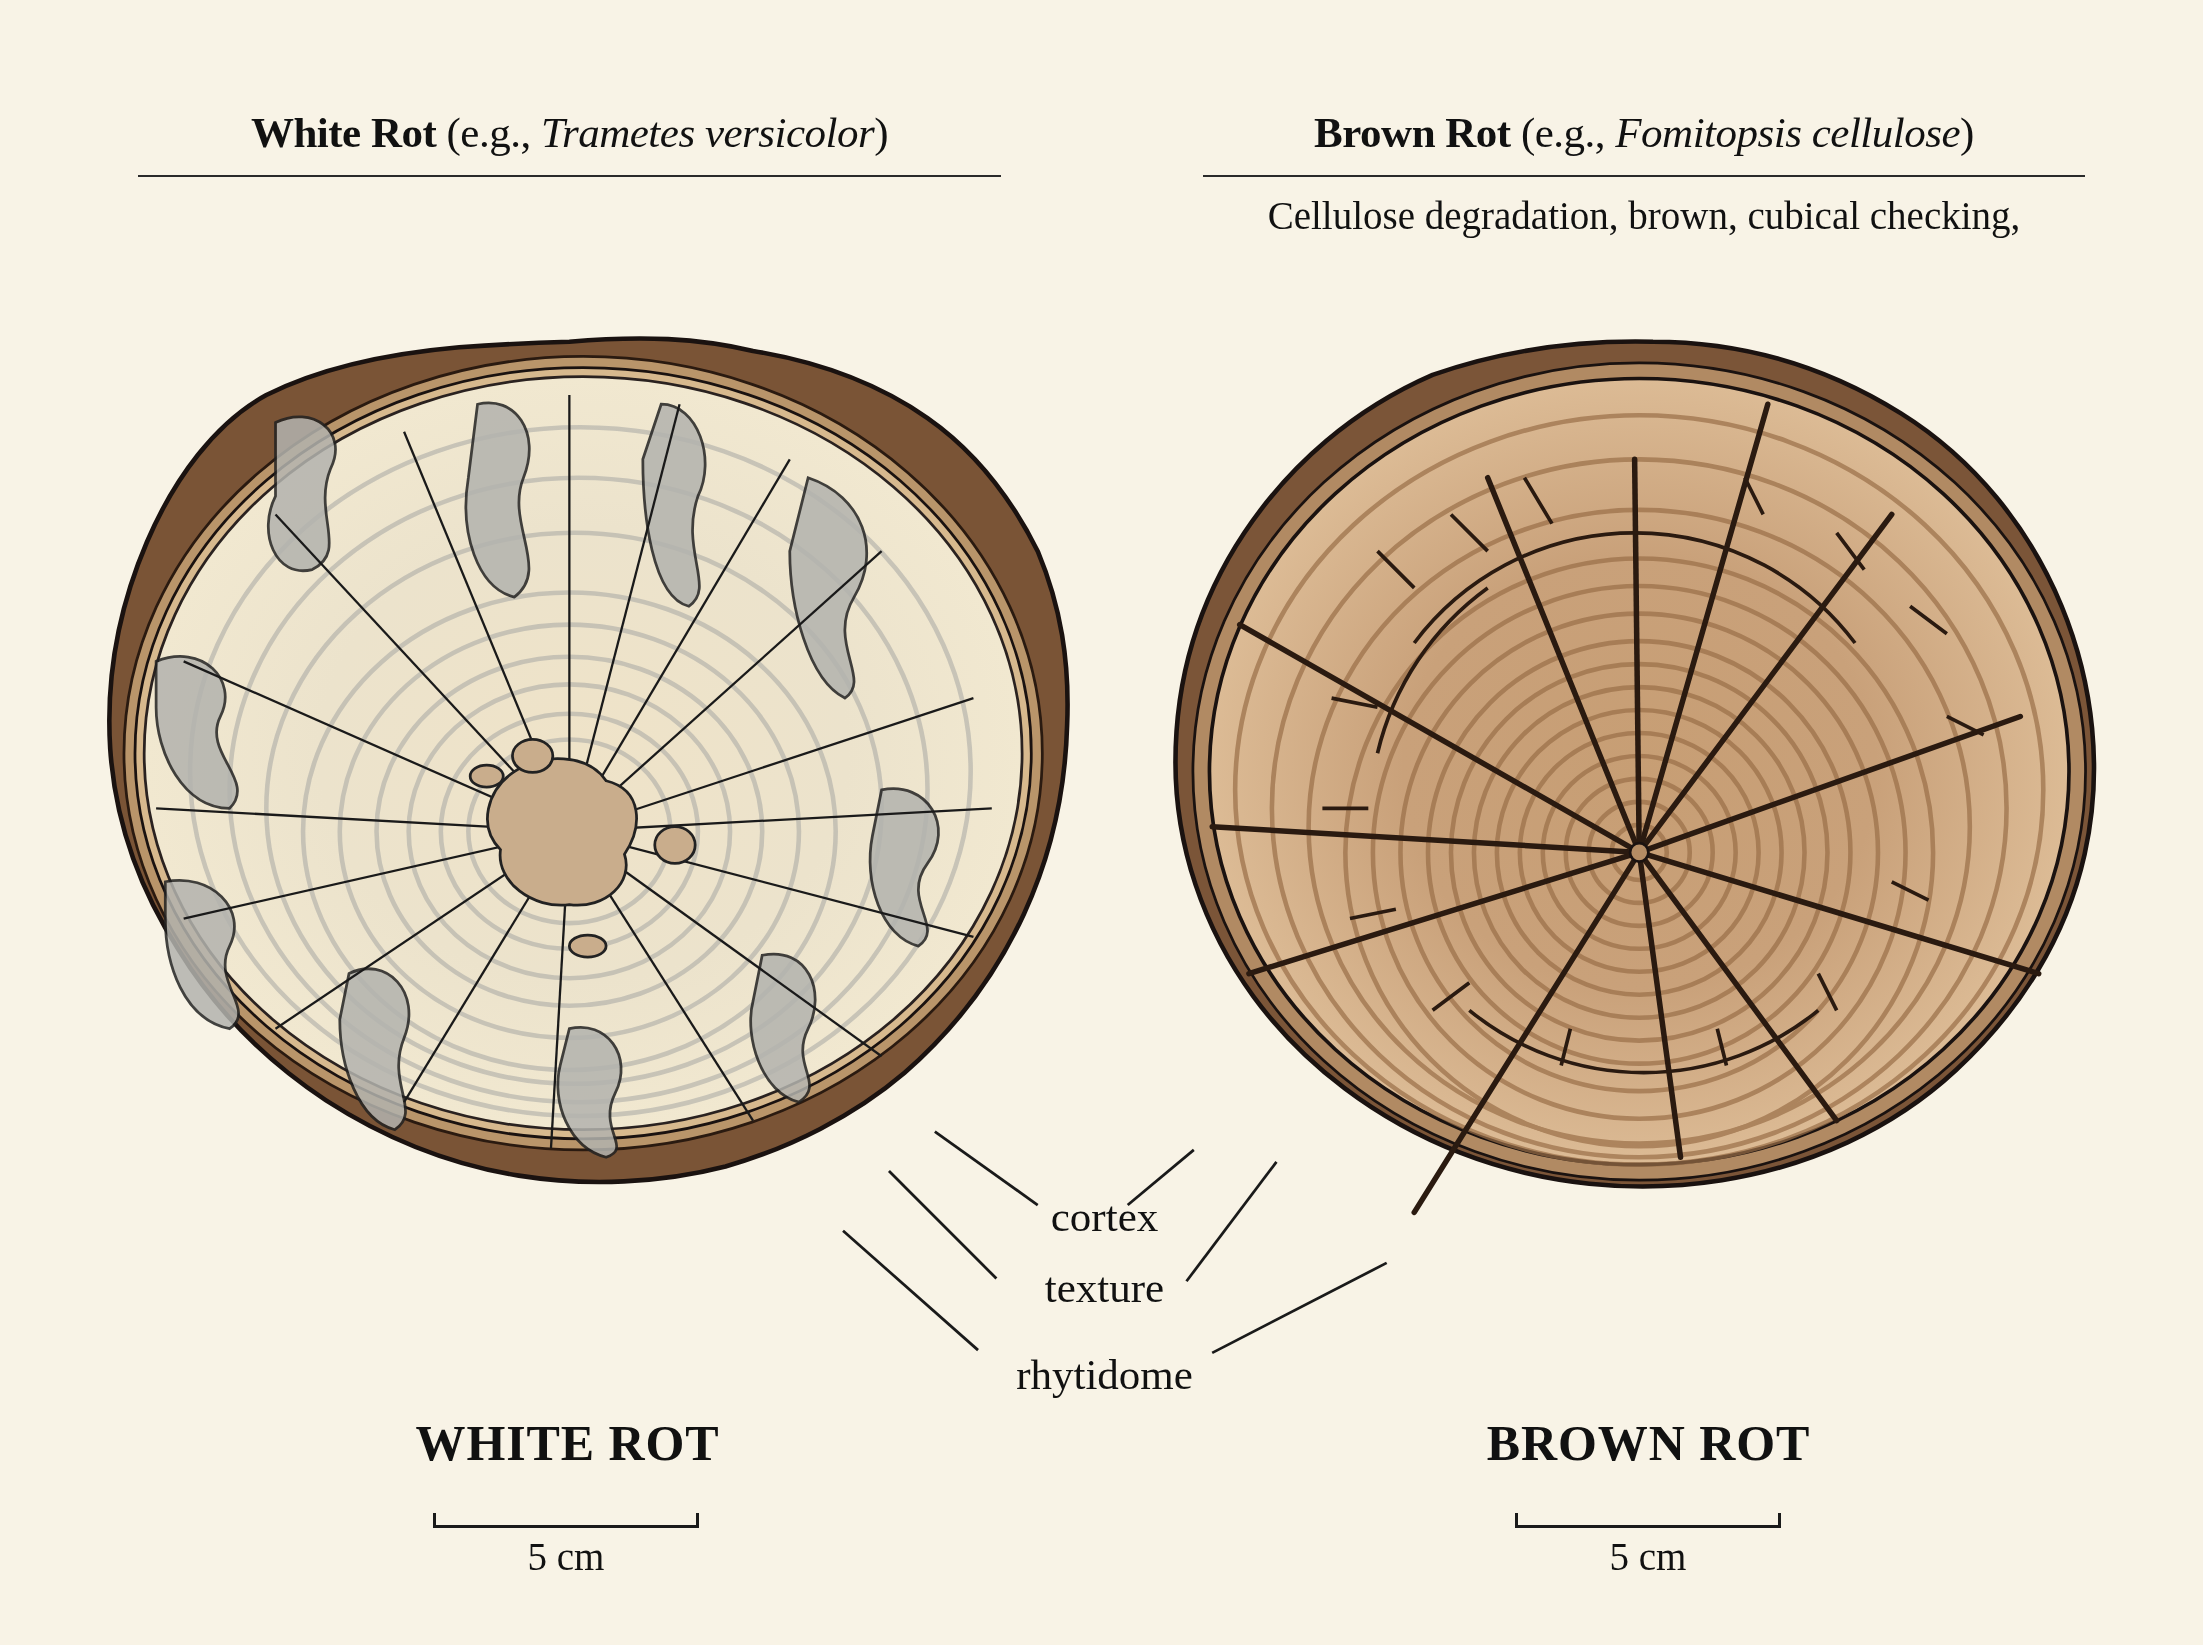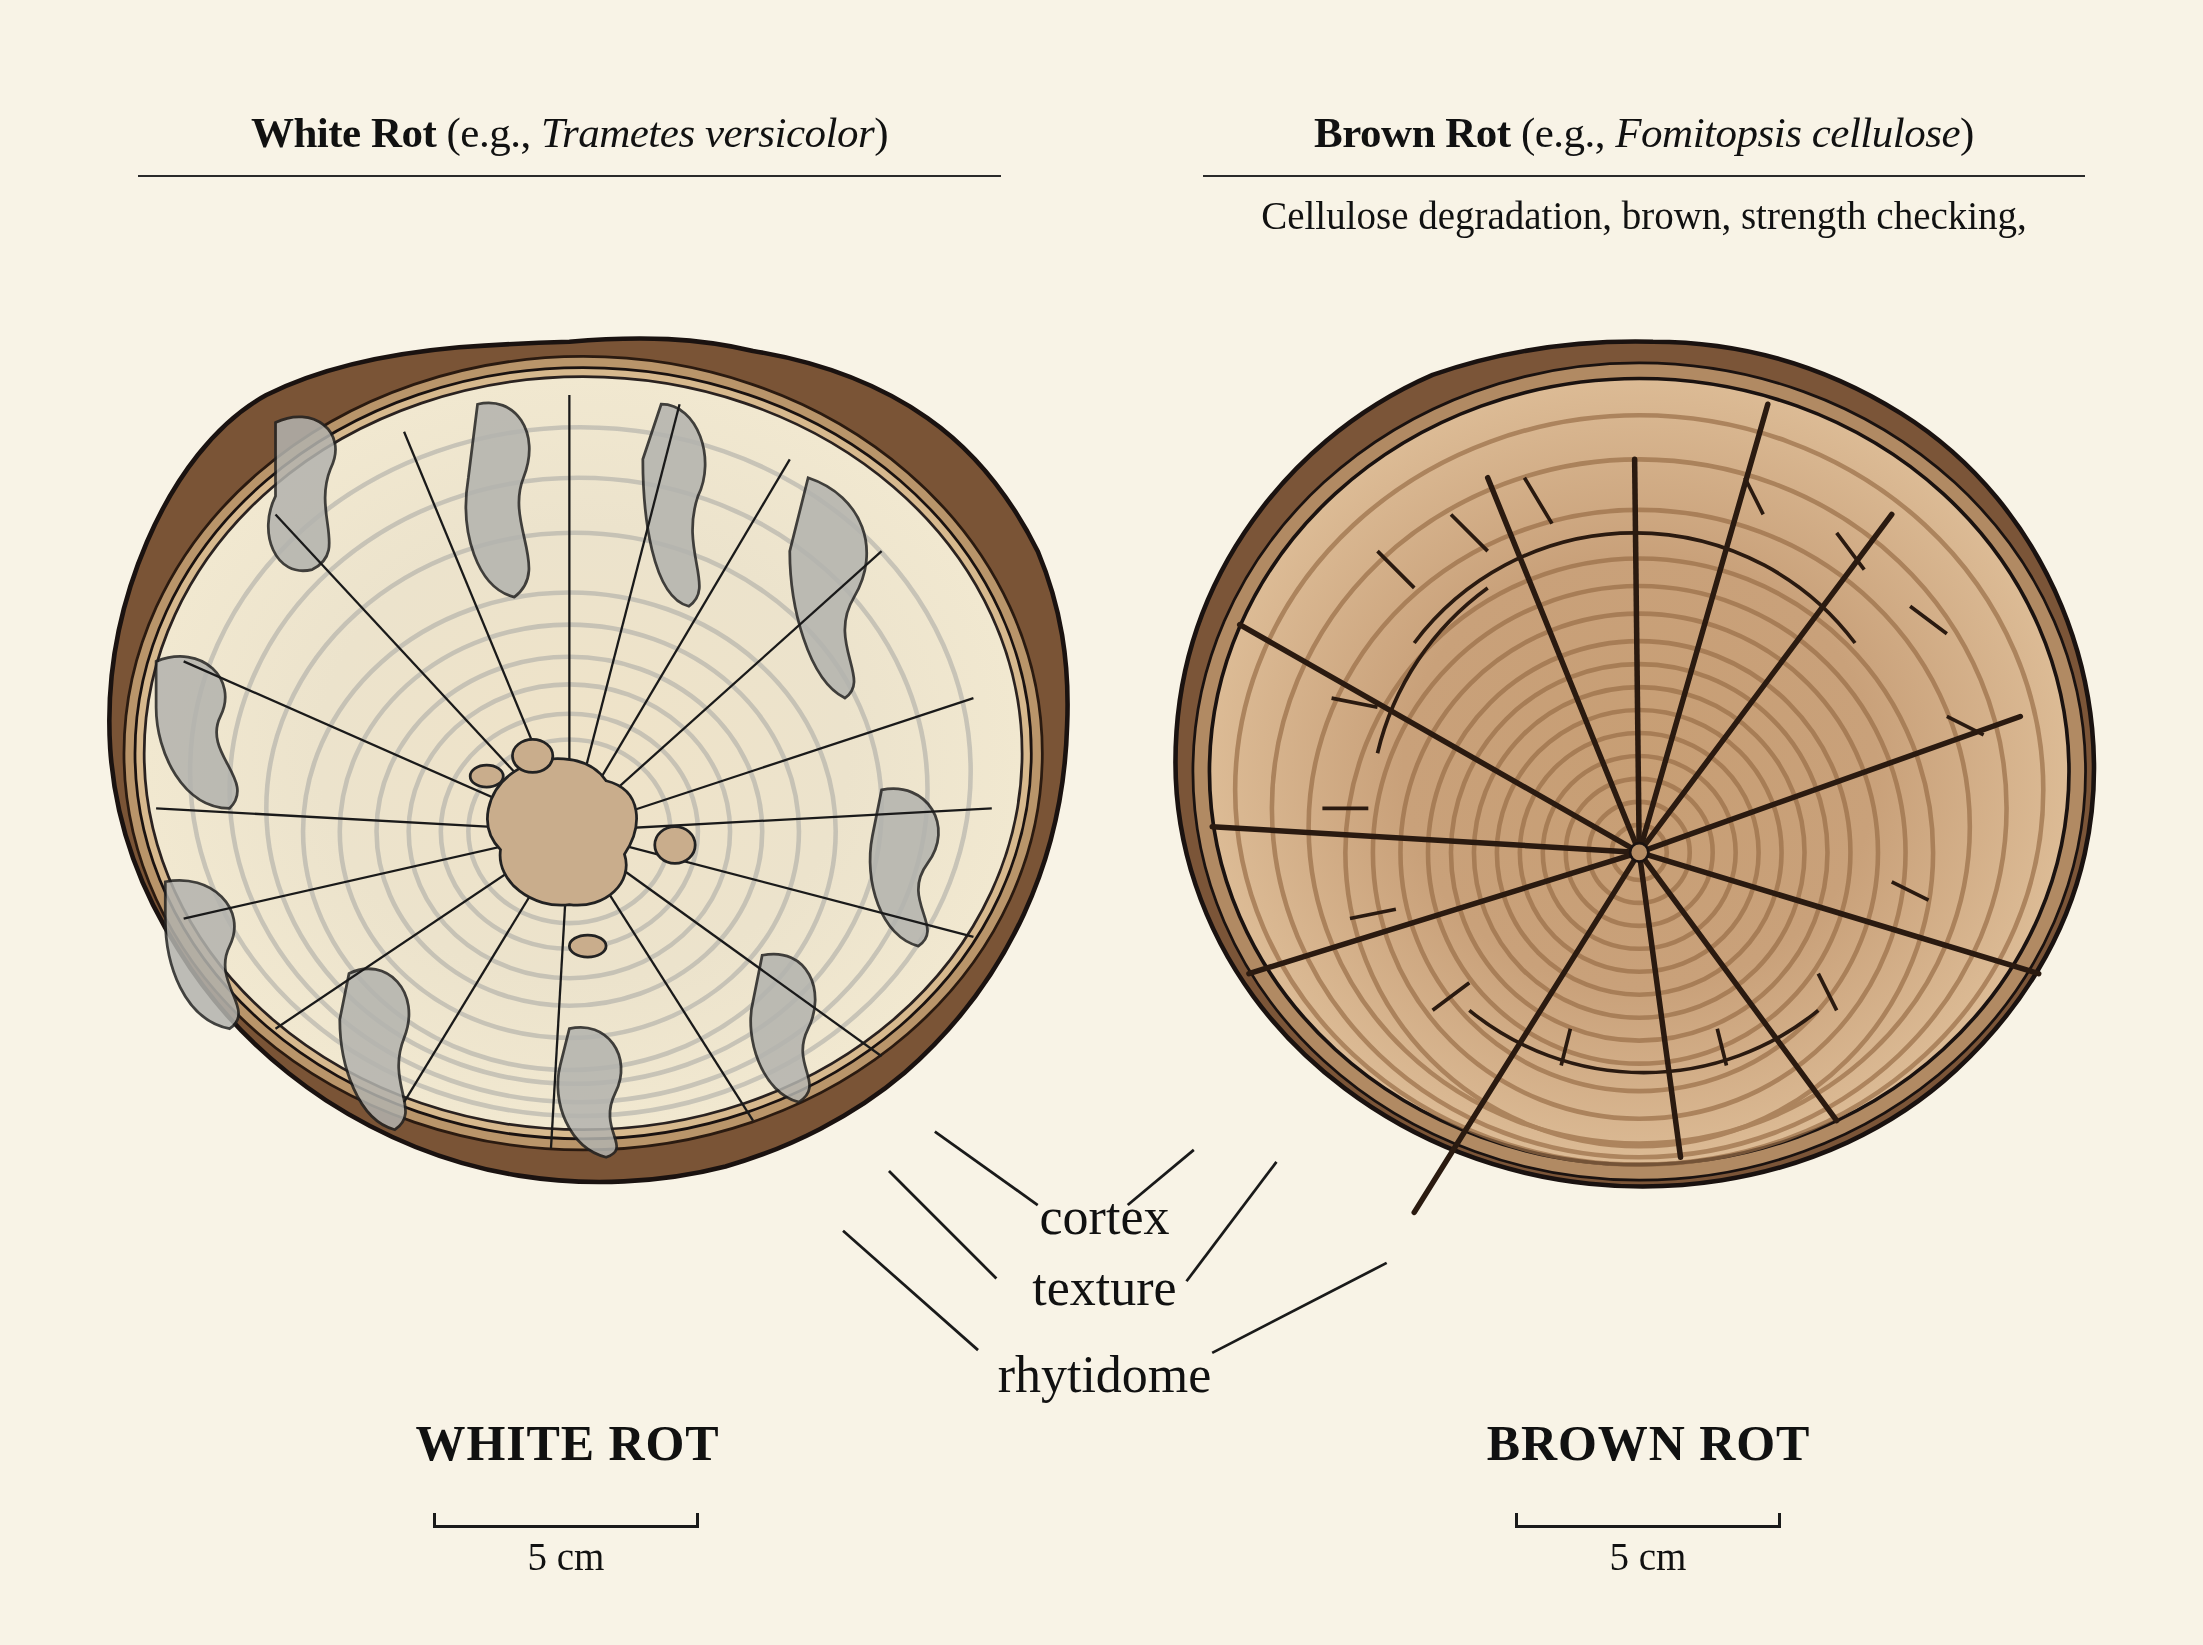--- a/index.html
+++ b/index.html
@@ -12,38 +12,38 @@
   }
   .panel-head { position:absolute; top:96px; text-align:center; }
   .panel-head.left { left:138px; width:863px; }
   .panel-head.right { left:1203px; width:882px; }
   .title { font-size:43px; line-height:73px; white-space:nowrap; letter-spacing:-0.5px; }
   .title b { font-weight:bold; }
   .title i { font-style:italic; }
   .rule { height:2.8px; background:#2a2a2a; margin:5.5px 0 13px 0; }
   .subtitle { font-size:39px; line-height:51px; }
   svg.diagram { position:absolute; left:0; top:0; }
-  .leader-label { position:absolute; font-size:52px; line-height:46px; text-align:center; width:275px; }
+  .leader-label { position:absolute; font-size:43px; line-height:46px; text-align:center; width:275px; }
   .bottom-label { position:absolute; top:1414px; font-size:50px; font-weight:bold; letter-spacing:0.9px; text-align:center; width:459px; }
   .scalebar { position:absolute; top:1513px; width:266px; height:14.7px; border:3.7px solid #1a1a1a; border-top:none; box-sizing:border-box; }
   .scale-text { position:absolute; top:1534px; font-size:39px; width:266px; text-align:center; }
 </style>
 </head>
 <body>
 
 <div class="panel-head left">
   <div class="title"><b>White Rot</b><span> (e.g., </span><i>Trametes versicolor</i><span>)</span></div>
   <div class="rule"></div>
 </div>
 
 <div class="panel-head right">
   <div class="title"><b>Brown Rot</b><span> (e.g., </span><i>Fomitopsis cellulose</i><span>)</span></div>
   <div class="rule"></div>
   <div class="subtitle">
-    <div>Cellulose degradation, brown, strength checking,</div>
+    <div>Cellulose degradation, brown, cubical checking,</div>
   </div>
 </div>
 
 <svg class="diagram" width="2204" height="1646" viewBox="0 0 2400 1792">
   <defs>
     <radialGradient id="wr-wood" cx="50%" cy="50%" r="50%">
       <stop offset="0%" stop-color="#efe3c8"></stop>
       <stop offset="60%" stop-color="#ece3cc"></stop>
       <stop offset="100%" stop-color="#f1e8d0"></stop>
     </radialGradient>

